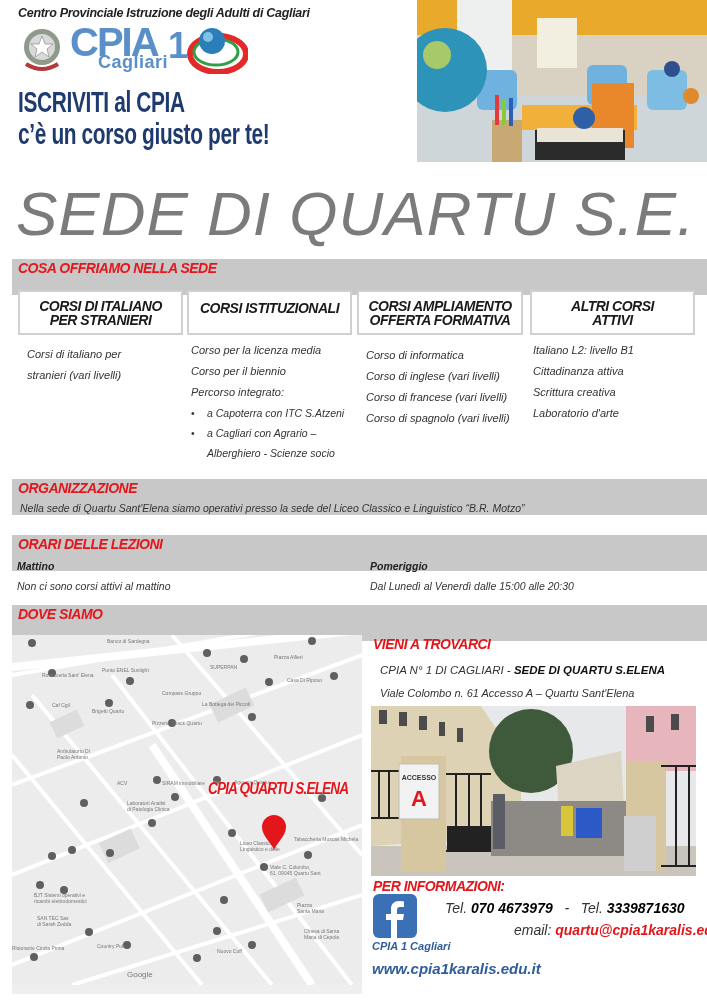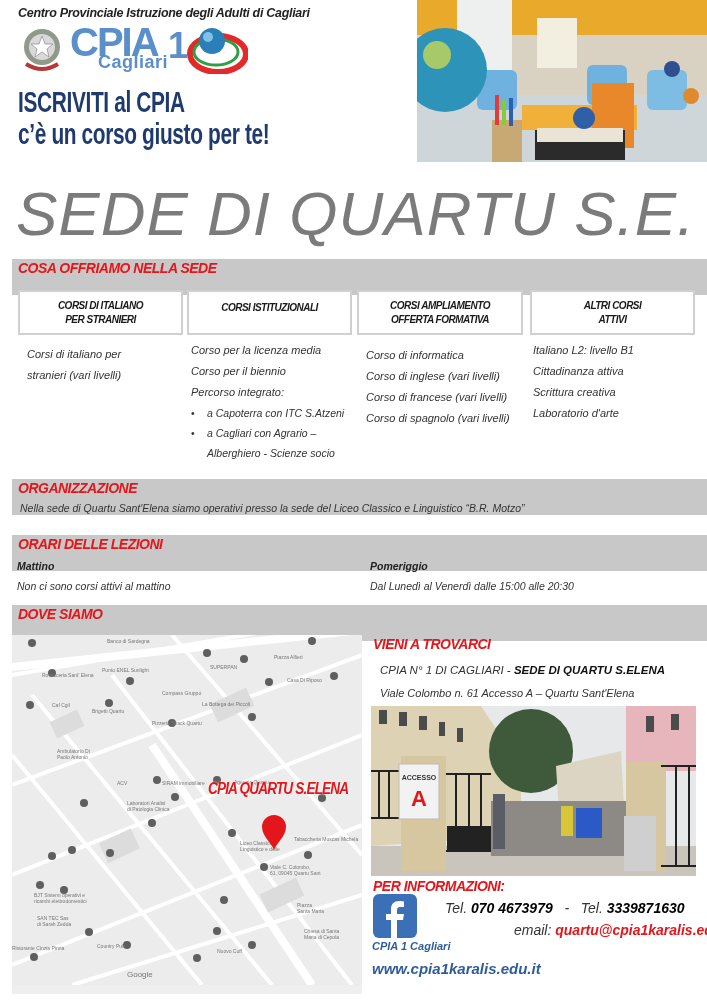--- a/index.html
+++ b/index.html
@@ -9,21 +9,21 @@
   .logo-wrap { left: 18px; top: 24px; width: 220px; height: 50px; }
   .emblem { position: absolute; left: 2px; top: 2px; width: 44px; height: 48px; }
   .cpia-text { position: absolute; left: 52px; top: -4px; font-size: 40px; font-weight: bold; color: #5a8fc9; letter-spacing: -2px; font-family: "Liberation Sans", sans-serif; }
   .cagliari-text { position: absolute; left: 80px; top: 28px; font-size: 18px; font-weight: bold; color: #5a8fc9; letter-spacing: 0.5px; }
   .globe-ring { position: absolute; left: 150px; top: 0px; width: 80px; height: 50px; }
   .tagline { left: 18px; top: 86px; font-family: "Liberation Sans", sans-serif; font-weight: bold; color: #1e3a6e; font-size: 29px; line-height: 32px; transform: scaleX(0.72); transform-origin: left top; letter-spacing: -0.5px; }
   .hero-photo { left: 417px; top: 0; width: 290px; height: 162px; overflow: hidden; }
   .main-title { left: 16px; top: 178px; font-size: 62px; font-style: italic; color: #7b7b7b; letter-spacing: 1px; white-space: nowrap; }
   .section-bar { left: 12px; width: 695px; height: 36px; background: #c8c8c8; }
   .section-bar span { display: block; padding-left: 6px; font-size: 14px; font-style: italic; font-weight: bold; color: #e3161b; line-height: 19px; letter-spacing: -0.5px; }
-  .course-box { top: 290px; height: 45px; border: 2px solid #d0d0d0; background: #fff; display: flex; align-items: center; justify-content: center; text-align: center; font-size: 10px; font-weight: bold; font-style: italic; color: #1a1a1a; line-height: 14px; letter-spacing: -0.5px; }
+  .course-box { top: 290px; height: 45px; border: 2px solid #d0d0d0; background: #fff; display: flex; align-items: center; justify-content: center; text-align: center; font-size: 14px; font-weight: bold; font-style: italic; color: #1a1a1a; line-height: 14px; letter-spacing: -0.5px; }
   .course-list { font-size: 11px; font-style: italic; color: #333; line-height: 21px; }
   .course-list .bullet { padding-left: 16px; position: relative; line-height: 20px; font-size: 10.5px; }
   .course-list .bullet::before { content: "•"; position: absolute; left: 0; font-style: normal; }
   .course-list .cont { padding-left: 16px; line-height: 20px; font-size: 10.5px; }
   .org-text { left: 20px; top: 502px; font-size: 10.5px; font-style: italic; color: #333; }
   .time-label { font-size: 10.5px; font-style: italic; font-weight: bold; color: #222; }
   .time-value { font-size: 10.5px; font-style: italic; color: #333; }
   .map { left: 12px; top: 635px; width: 350px; height: 359px; background: #efefef; overflow: hidden; }
   .map-label { left: 208px; top: 780px; font-size: 16px; font-weight: bold; font-style: italic; color: #e3161b; letter-spacing: -1px; transform: scaleX(0.85); transform-origin: left; text-shadow: 0 0 2px #fff; }
   .visit-title { left: 373px; top: 636px; font-size: 14px; font-weight: bold; font-style: italic; color: #e3161b; letter-spacing: -0.5px; }

